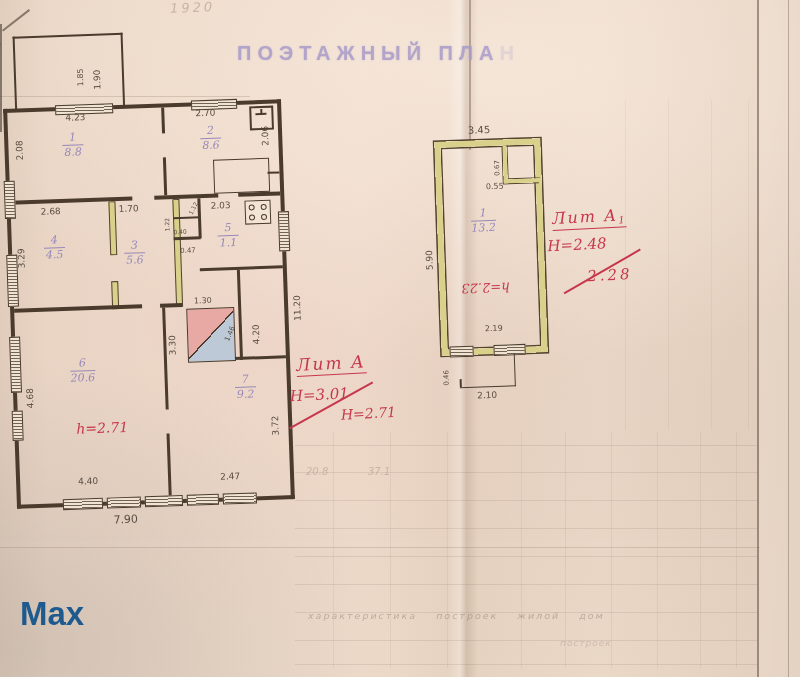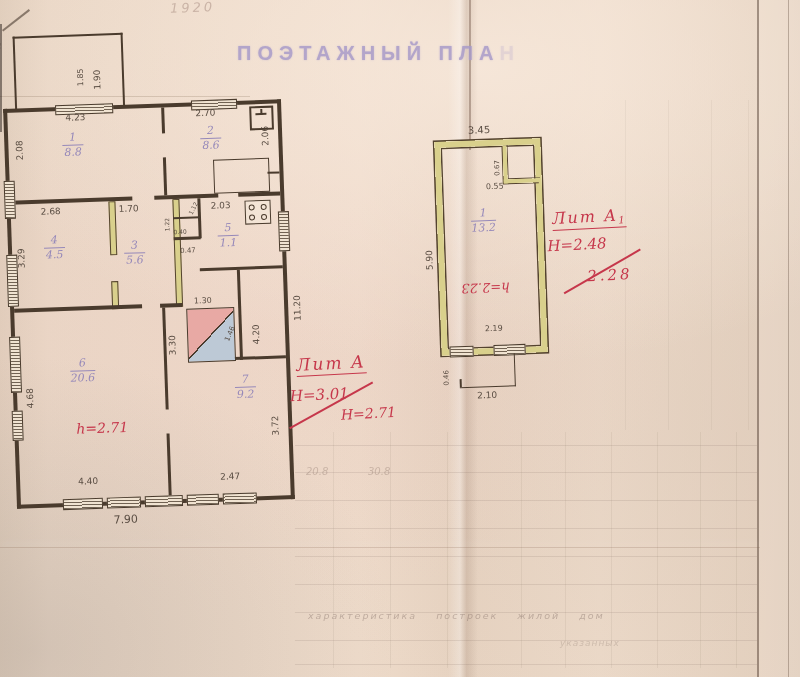--- a/index.html
+++ b/index.html
@@ -76,23 +76,23 @@
     <div class="abs" style="left: 611px; top: 432px; width: 1px; height: 236px; background: rgba(115, 95, 82, 0.09);"></div>
     <div class="abs" style="left: 657px; top: 432px; width: 1px; height: 236px; background: rgba(115, 95, 82, 0.09);"></div>
     <div class="abs" style="left: 700px; top: 432px; width: 1px; height: 236px; background: rgba(115, 95, 82, 0.09);"></div>
     <div class="abs" style="left: 736px; top: 432px; width: 1px; height: 236px; background: rgba(115, 95, 82, 0.09);"></div>
     <div class="abs" style="left: 625px; top: 100px; width: 1px; height: 330px; background: rgba(115, 95, 82, 0.07);"></div>
     <div class="abs" style="left: 668px; top: 100px; width: 1px; height: 330px; background: rgba(115, 95, 82, 0.07);"></div>
     <div class="abs" style="left: 711px; top: 100px; width: 1px; height: 330px; background: rgba(115, 95, 82, 0.07);"></div>
     <div class="abs" style="left: 748px; top: 100px; width: 1px; height: 330px; background: rgba(115, 95, 82, 0.07);"></div>
   </div>
 <div class="abs" style="left:308px;top:610px;font-size:9.5px;letter-spacing:2px;word-spacing:14px;color:rgba(105,85,78,.34);font-style:italic;">характеристика построек жилой дом</div>
-<div class="abs" style="left:560px;top:638px;font-size:9px;letter-spacing:1px;color:rgba(105,85,78,.22);font-style:italic;">указанных</div>
+<div class="abs" style="left:560px;top:638px;font-size:9px;letter-spacing:1px;color:rgba(105,85,78,.22);font-style:italic;">построек</div>
 <div class="abs" style="left:306px;top:466px;font-size:10px;color:rgba(120,95,85,.3);font-style:italic;">20.8</div>
-<div class="abs" style="left:368px;top:466px;font-size:10px;color:rgba(120,95,85,.3);font-style:italic;">30.8</div>
+<div class="abs" style="left:368px;top:466px;font-size:10px;color:rgba(120,95,85,.3);font-style:italic;">37.1</div>
 
 <div class="stamp" style="left:237px;top:42px;">
   <span>ПОЭТАЖНЫЙ ПЛА</span><span style="opacity:.28;">Н</span>
 </div>
 <div class="abs" style="left:170px;top:0px;font-size:13px;font-style:italic;letter-spacing:3px;color:rgba(145,115,105,.4);transform:rotate(-2deg);">1920</div>
 
 <div id="lb" class="bldg" style="left:10px;top:104px;width:278px;height:400px;transform-origin:140px 200px;">
 
   <div class="wall" style="left:0;top:0;width:278px;height:4px;"></div>
   <div class="wall" style="left:0;top:396px;width:278px;height:4px;"></div>
@@ -224,13 +224,14 @@
 <div class="abs" style="left:546px;top:206px;width:130px;height:95px;transform:rotate(-3deg);">
   <span class="red abs uline" style="left:8px;top:0;font-size:16px;letter-spacing:2px;">
     <span>Лит А</span><span style="font-size:10px;vertical-align:-3px;">1</span>
   </span>
   <span class="red abs" style="left:2px;top:28px;font-size:15px;">Н=2.48</span>
   <div class="red-slash" style="left:16px;top:84px;width:88px;transform:rotate(-27deg);"></div>
   <span class="red abs" style="left:40px;top:60px;font-size:15px;letter-spacing:3px;">2.28</span>
 </div>
 
 <div class="abs" style="left:20px;top:598px;">
+  <div class="wm" style="position:static;color:#1e5a8e;">Max</div>
 </div>
 
 </body></html>

